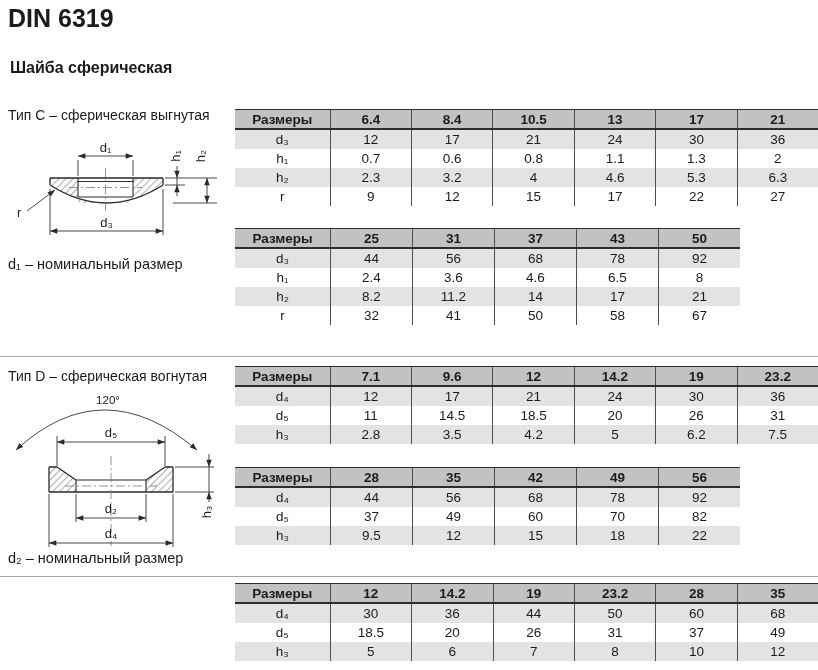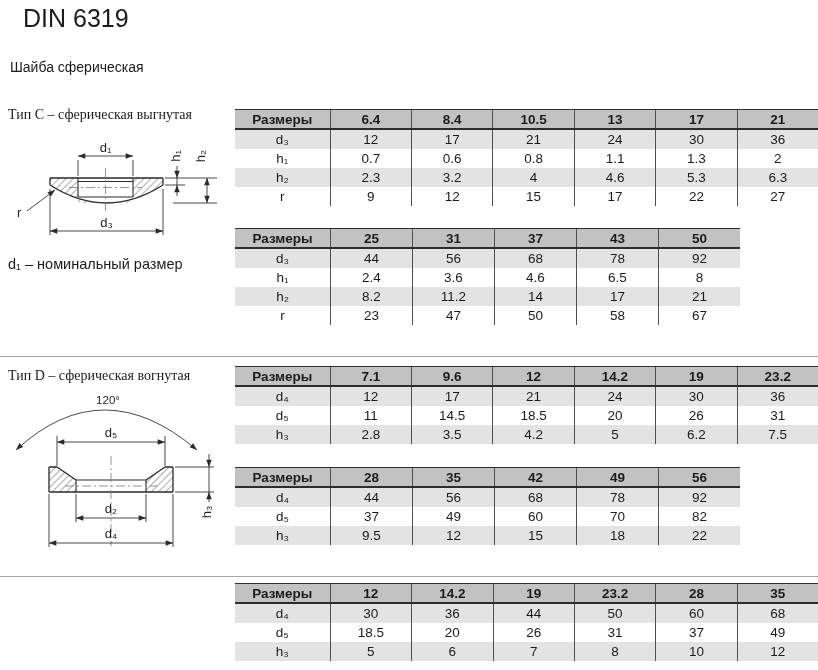--- a/index.html
+++ b/index.html
@@ -2,23 +2,23 @@
 <html style="--header-bg: #c2c2c2; --row-alt-bg: #e3e3e3; --table-border: #2d2d2d; --grid-line: #4f4f4f; --divider: #a8a8a8; --text: #1b1b1b; --line: #2a2a2a;"><head>
 <meta charset="utf-8">
 <style>
   :root{
     --header-bg:#c2c2c2; --row-alt-bg:#e3e3e3; --table-border:#2d2d2d;
     --grid-line:#4f4f4f; --divider:#a8a8a8; --text:#1b1b1b; --line:#2a2a2a;
   }
   html,body{margin:0;padding:0;background:#fff;}
   .page{position:relative;width:818px;height:670px;background:#ffffff;overflow:hidden;
         font-family:"Liberation Sans","DejaVu Sans",sans-serif;color:var(--text);}
-  .title{position:absolute;left:23px;top:4px;font-size:25px;font-weight:normal;letter-spacing:0px;}
-  .subtitle{position:absolute;left:10px;top:59px;font-size:14px;font-weight:400;}
-  .section-label{position:absolute;left:8px;font-size:14px;font-family:Liberation Serif, serif;}
+  .title{position:absolute;left:8px;top:4px;font-size:25px;font-weight:bold;letter-spacing:0px;}
+  .subtitle{position:absolute;left:10px;top:59px;font-size:16px;font-weight:700;}
+  .section-label{position:absolute;left:8px;font-size:14px;}
   .caption{position:absolute;left:8px;font-size:14.5px;}
   .note{position:absolute;left:240px;top:334px;font-size:14px;}
   .divider{position:absolute;left:0;width:818px;height:1px;background:var(--divider);}
   table.dim{position:absolute;border-collapse:collapse;table-layout:fixed;font-size:13.5px;color:var(--text);}
   table.dim th,table.dim td{padding:0;text-align:center;vertical-align:middle;font-weight:normal;}
   table.dim thead th{background:var(--header-bg);font-weight:bold;height:18px;
     border-top:1.5px solid var(--table-border);border-bottom:2.5px solid var(--table-border);}
   table.dim tbody th,table.dim tbody td{height:19px;}
   table.dim tbody tr:nth-child(odd){background:var(--row-alt-bg);}
   table.dim th:first-child,table.dim td:first-child{width:95px;}
@@ -159,22 +159,22 @@
         <tr>
           <th>h₂</th>
           <td>8.2</td>
           <td>11.2</td>
           <td>14</td>
           <td>17</td>
           <td>21</td>
         </tr>
         <tr>
           <th>r</th>
-          <td>23</td>
-          <td>47</td>
+          <td>32</td>
+          <td>41</td>
           <td>50</td>
           <td>58</td>
           <td>67</td>
         </tr>
       </tbody>
     </table>
 
   <div class="divider" style="top:356px"></div>
 
   <div class="section-label" style="top:368px">Тип D – сферическая вогнутая</div>
@@ -284,20 +284,21 @@
           <th>h₃</th>
           <td>9.5</td>
           <td>12</td>
           <td>15</td>
           <td>18</td>
           <td>22</td>
         </tr>
       </tbody>
     </table>
 
+  <div class="caption" style="top:550px">d₂ – номинальный размер</div>
 
   <div class="divider" style="top:576px"></div>
 
   <table class="dim" style="left:235px;top:583px">
       <thead>
         <tr>
           <th>Размеры</th>
           <th>12</th>
           <th>14.2</th>
           <th>19</th>

